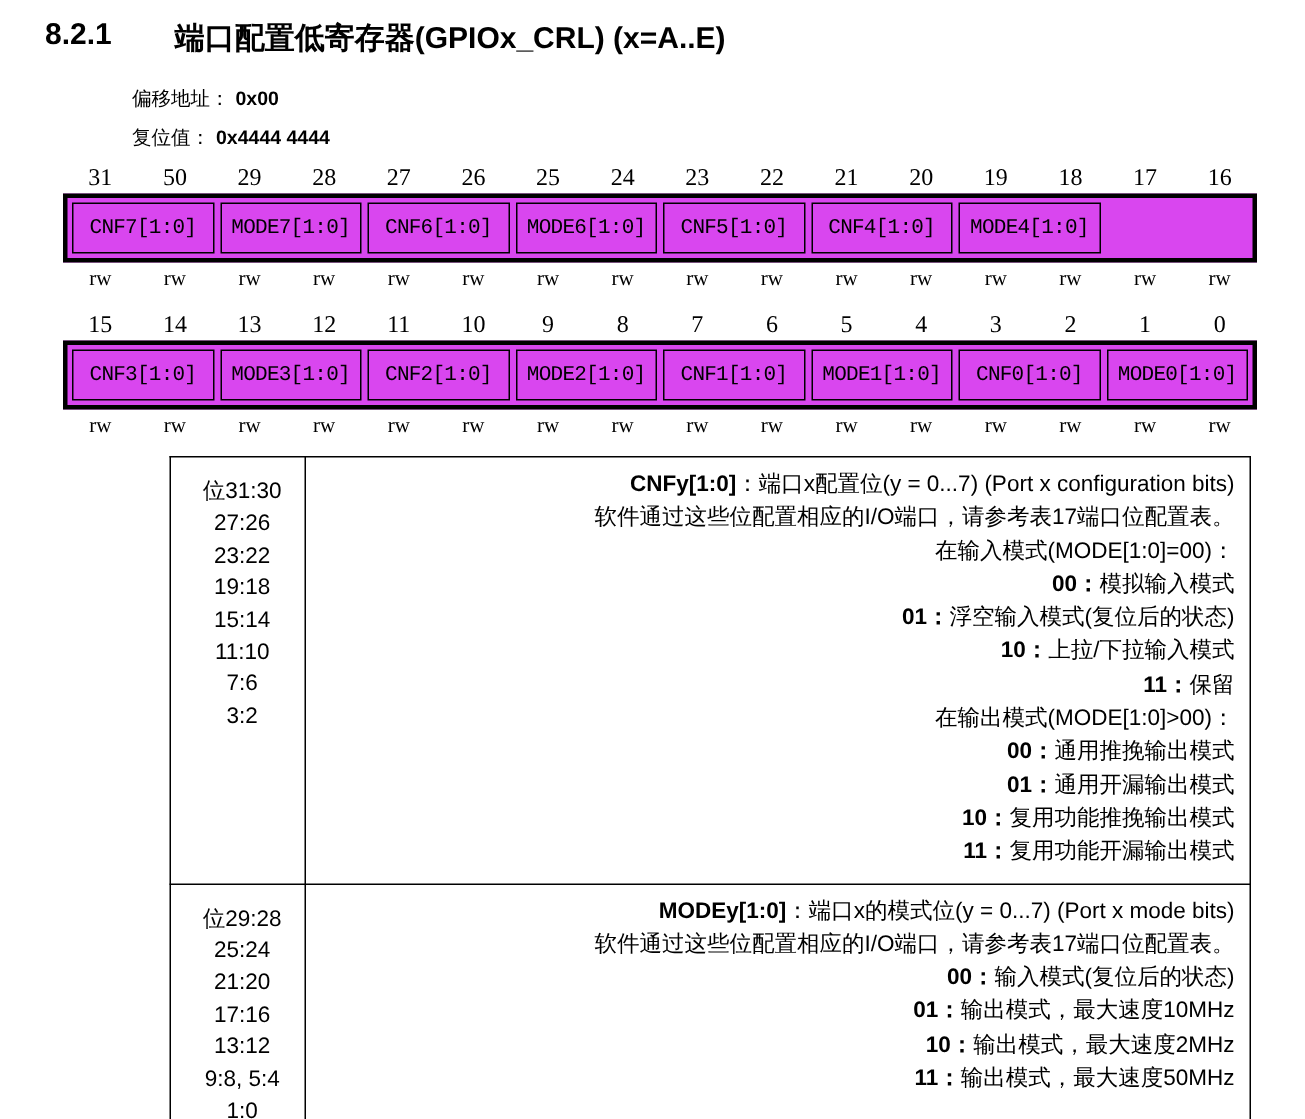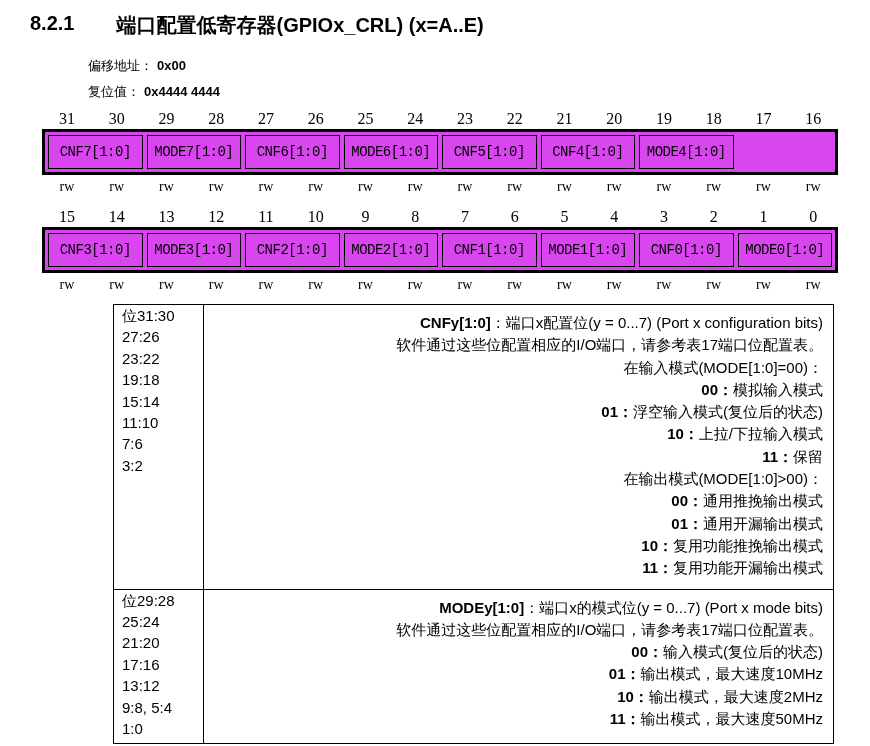--- a/index.html
+++ b/index.html
@@ -47,21 +47,21 @@
   }
   .rw-row { font-size: 14px; height: 24px; line-height: 24px; }
 
   
   .desc-table {
     margin: 6px 0 0 113px; width: 721px;
     border-collapse: collapse;
     font-size: 15px;
   }
   .desc-table td { border: 1px solid #000; vertical-align: top; padding: 0; }
-  td.bits-col { width: 90px; padding: 0 2px 4px 8px; line-height: 21.4px; }
+  td.bits-col { width: 90px; padding: 12px 2px 4px 8px; line-height: 21.4px; text-align: center; }
   td.desc-col { padding: 7px 10px 9px 11px; line-height: 22.3px; text-align: right; }
   .bit-range-line { white-space: nowrap; }
   .desc-line b { font-weight: 700; }
 </style>
 </head>
 <body>
 
 <div class="title-row">
   <span>8.2.1</span>
   <span>端口配置低寄存器(GPIOx_CRL) (x=A..E)</span>
@@ -73,21 +73,21 @@
   </div>
   <div class="meta-line">
     <span>复位值：</span><span class="val">0x4444 4444</span>
   </div>
 </div>
 
 <div class="reg-diagram" id="register-diagram">
     <div class="reg-section">
       <div class="bits-row">
         <div class="bit-num">31</div>
-        <div class="bit-num">30</div>
+        <div class="bit-num">50</div>
         <div class="bit-num">29</div>
         <div class="bit-num">28</div>
         <div class="bit-num">27</div>
         <div class="bit-num">26</div>
         <div class="bit-num">25</div>
         <div class="bit-num">24</div>
         <div class="bit-num">23</div>
         <div class="bit-num">22</div>
         <div class="bit-num">21</div>
         <div class="bit-num">20</div>

